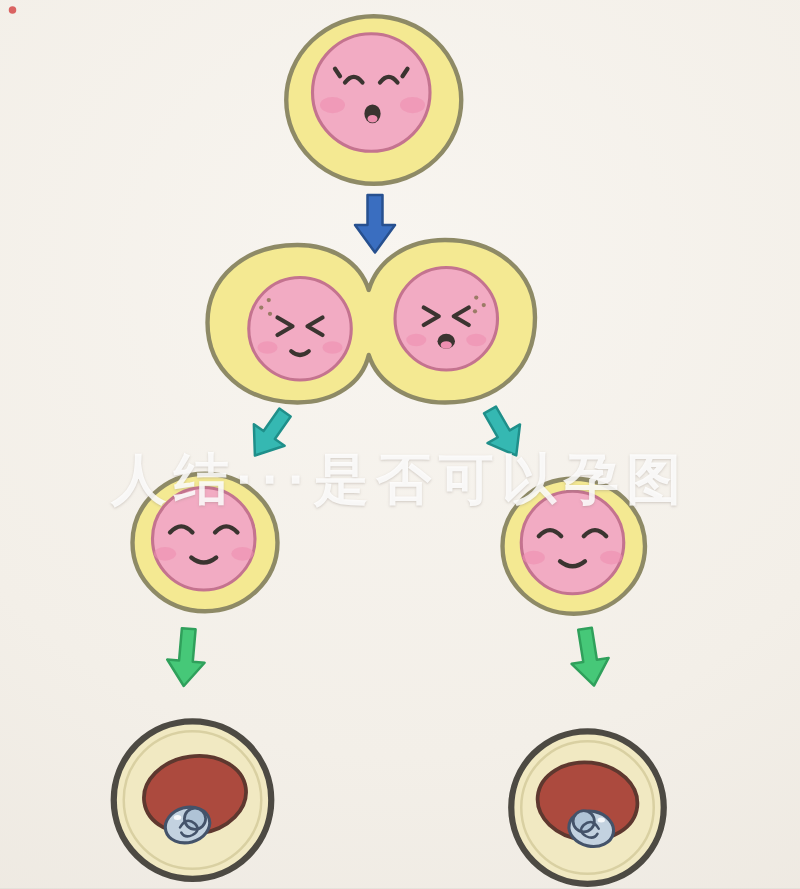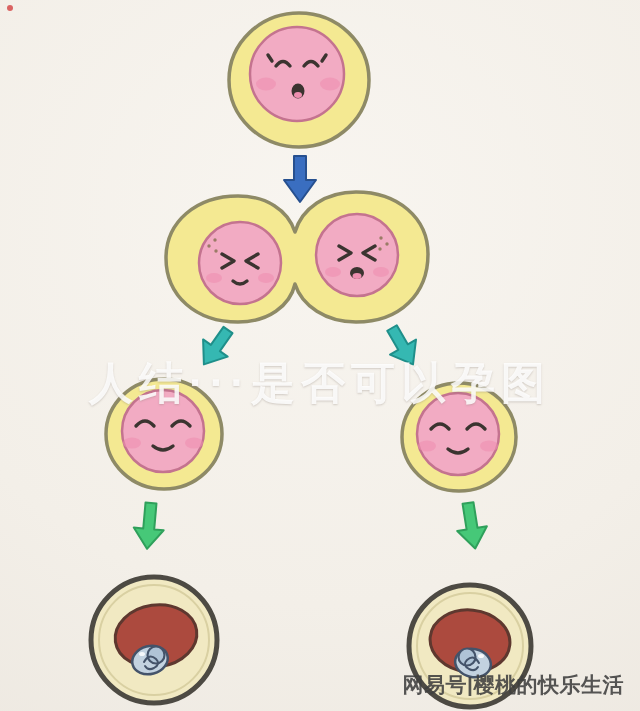--- a/index.html
+++ b/index.html
@@ -165,15 +165,14 @@
         <ellipse class="fetus-body" rx="18" ry="14" transform="rotate(12)"></ellipse>
         <circle class="fetus-head" cx="-6" cy="-6" r="8.5"></circle>
         <path class="fetus-line" d="M 6 0 q -5 -9 -12 -3 q -5 5 2 9 q 6 3 9 -2"></path>
         <ellipse class="fetus-highlight" cx="8" cy="-7" rx="3" ry="2"></ellipse>
       </g>
     </g>
 
   </svg>
 
   <div class="wm-center">人结···是否可以孕图</div>
-  <div class="wm-bottom">网易号|樱桃的快乐生活</div>
 
 </div>
 
 </body></html>

